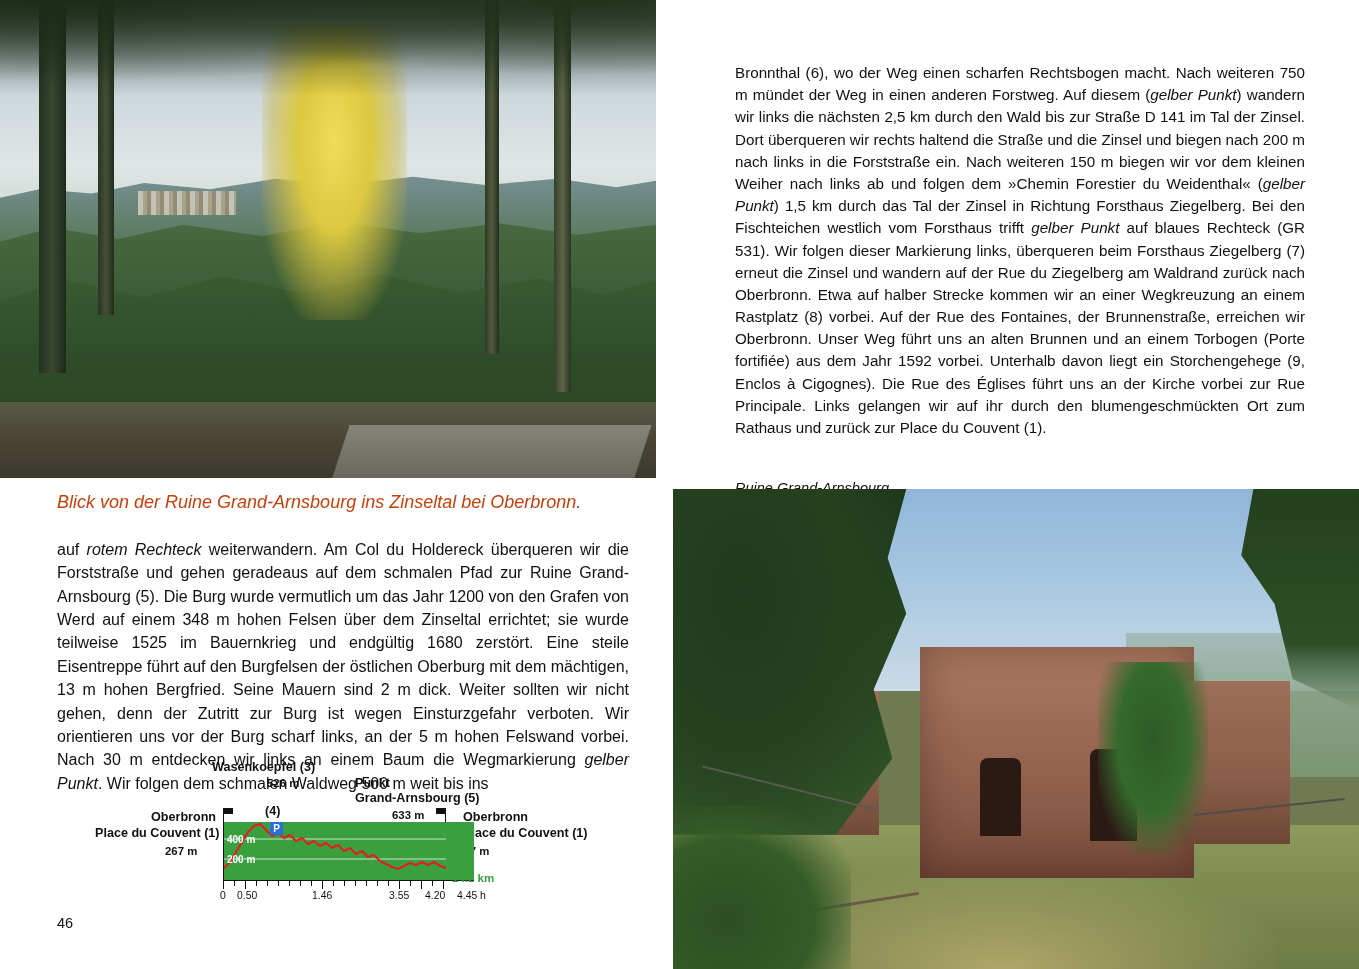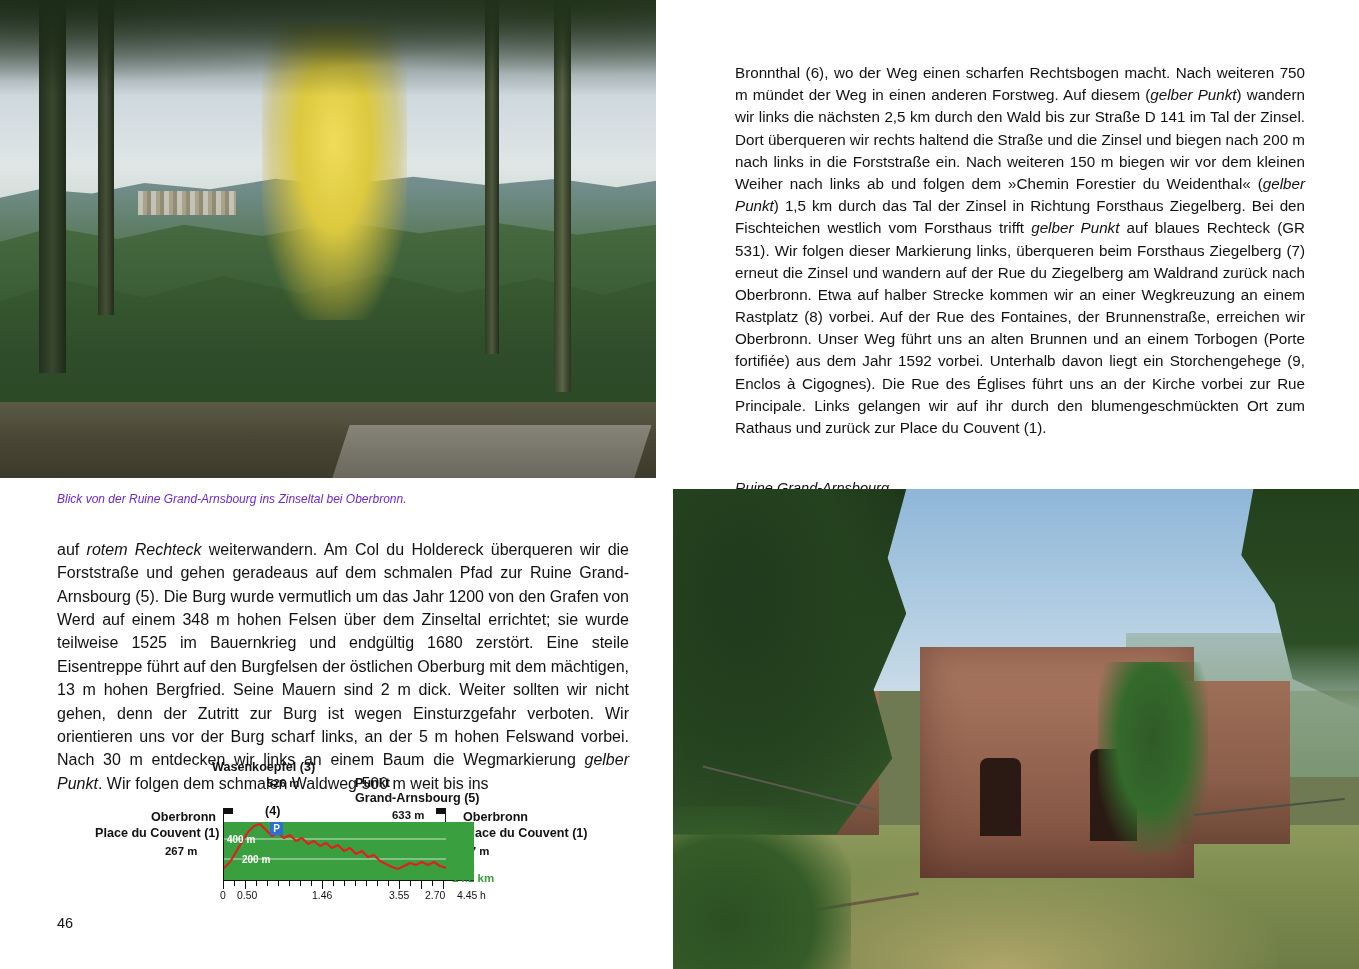--- a/index.html
+++ b/index.html
@@ -86,23 +86,23 @@
     background: radial-gradient(ellipse at 10% 0%, #1d2c18 0%, rgba(29,44,24,0) 60%),
                 radial-gradient(ellipse at 88% 0%, #22331b 0%, rgba(34,51,27,0) 55%),
                 linear-gradient(to bottom, rgba(26,40,22,.85), rgba(26,40,22,0));
   }
 
   .caption-left {
     position: absolute;
     left: 57px;
     top: 492px;
     width: 600px;
-    font-size: 12px;
+    font-size: 18px;
     font-style: italic;
-    color: #6d28d9;
+    color: #c2410c;
   }
 
   .body-left {
     position: absolute;
     left: 57px;
     top: 538px;
     width: 572px;
     font-size: 16px;
     line-height: 1.46;
     text-align: justify;
@@ -380,21 +380,21 @@
   <div class="alt" style="left:400px; top:85px;">267 m</div>
 
   <div class="chartbox">
     <svg width="222" height="58" viewBox="0 0 222 58" preserveAspectRatio="none" style="position:absolute; left:0; top:0;">
 
       <line x1="0" y1="17" x2="222" y2="17" stroke="#ffffff" stroke-width="0.8" opacity="0.9"></line>
       <line x1="0" y1="37" x2="222" y2="37" stroke="#ffffff" stroke-width="0.8" opacity="0.9"></line>
       <path d="M0,46 L6,40 L12,30 L18,20 L24,10 L30,4 L36,2 L42,8 L48,14 L54,11 L60,16 L66,13 L72,19 L78,16 L84,22 L90,19 L96,24 L102,21 L108,26 L114,23 L120,29 L126,26 L132,32 L138,29 L144,35 L150,33 L156,39 L162,42 L168,45 L174,47 L180,44 L186,41 L192,43 L198,40 L204,43 L210,40 L216,44 L222,46" fill="none" stroke="#e02020" stroke-width="2.2" stroke-linejoin="round" stroke-linecap="round"></path>
     </svg>
     <div class="axis-y-lbl" style="left:3px; top:12px;">400 m</div>
-    <div class="axis-y-lbl" style="left:18px; top:32px;">200 m</div>
+    <div class="axis-y-lbl" style="left:3px; top:32px;">200 m</div>
   </div>
 
   <div class="pmark">P</div>
 
   <div class="flagpole" style="left:166px; top:48px; height:14px;"></div>
   <div class="flag" style="left:167px; top:48px;"></div>
   <div class="flagpole" style="left:388px; top:48px; height:14px;"></div>
   <div class="flag" style="left:379px; top:48px;"></div>
 
   <div class="ticks">
@@ -419,21 +419,21 @@
     <i class="major" style="left:198px;"></i>
     <i style="left:209px;"></i>
     <i class="major" style="left:220px;"></i>
   </div>
 
   <div class="xlabels">
     <span style="left:13px;">0</span>
     <span style="left:30px;">0.50</span>
     <span style="left:105px;">1.46</span>
     <span style="left:182px;">3.55</span>
-    <span style="left:218px;">2.70</span>
+    <span style="left:218px;">4.20</span>
     <span style="left:250px;">4.45 h</span>
   </div>
 
   <div class="kmlabel">14.2 km</div>
 </div>
 
 <div class="pagenum">46</div>
 
 <div class="body-right">
   <p><b>Bronnthal (6)</b>, wo der Weg einen scharfen Rechtsbogen macht. Nach weiteren 750 m mündet der Weg in einen anderen Forstweg. Auf diesem (<i>gelber Punkt</i>) wandern wir links die nächsten 2,5 km durch den Wald bis zur Straße D 141 im Tal der Zinsel. Dort überqueren wir rechts haltend die Straße und die Zinsel und biegen nach 200 m nach links in die Forststraße ein. Nach weiteren 150 m biegen wir vor dem kleinen Weiher nach links ab und folgen dem »Chemin Forestier du Weidenthal« (<i>gelber Punkt</i>) 1,5 km durch das Tal der Zinsel in Richtung Forsthaus Ziegelberg. Bei den Fischteichen westlich vom Forsthaus trifft <i>gelber Punkt</i> auf <b>blaues Rechteck</b> (GR 531). Wir folgen dieser Markierung links, überqueren beim <b>Forsthaus Ziegelberg (7)</b> erneut die Zinsel und wandern auf der Rue du Ziegelberg am Waldrand zurück nach Oberbronn. Etwa auf halber Strecke kommen wir an einer Wegkreuzung an einem <b>Rastplatz (8)</b> vorbei. Auf der Rue des Fontaines, der Brunnenstraße, erreichen wir <b>Oberbronn</b>. Unser Weg führt uns an alten Brunnen und an einem Torbogen (Porte fortifiée) aus dem Jahr 1592 vorbei. Unterhalb davon liegt ein <b>Storchengehege (9</b>, Enclos à Cigognes). Die Rue des Églises führt uns an der Kirche vorbei zur Rue Principale. Links gelangen wir auf ihr durch den blumengeschmückten Ort zum Rathaus und zurück zur <b>Place du Couvent (1)</b>.</p>

